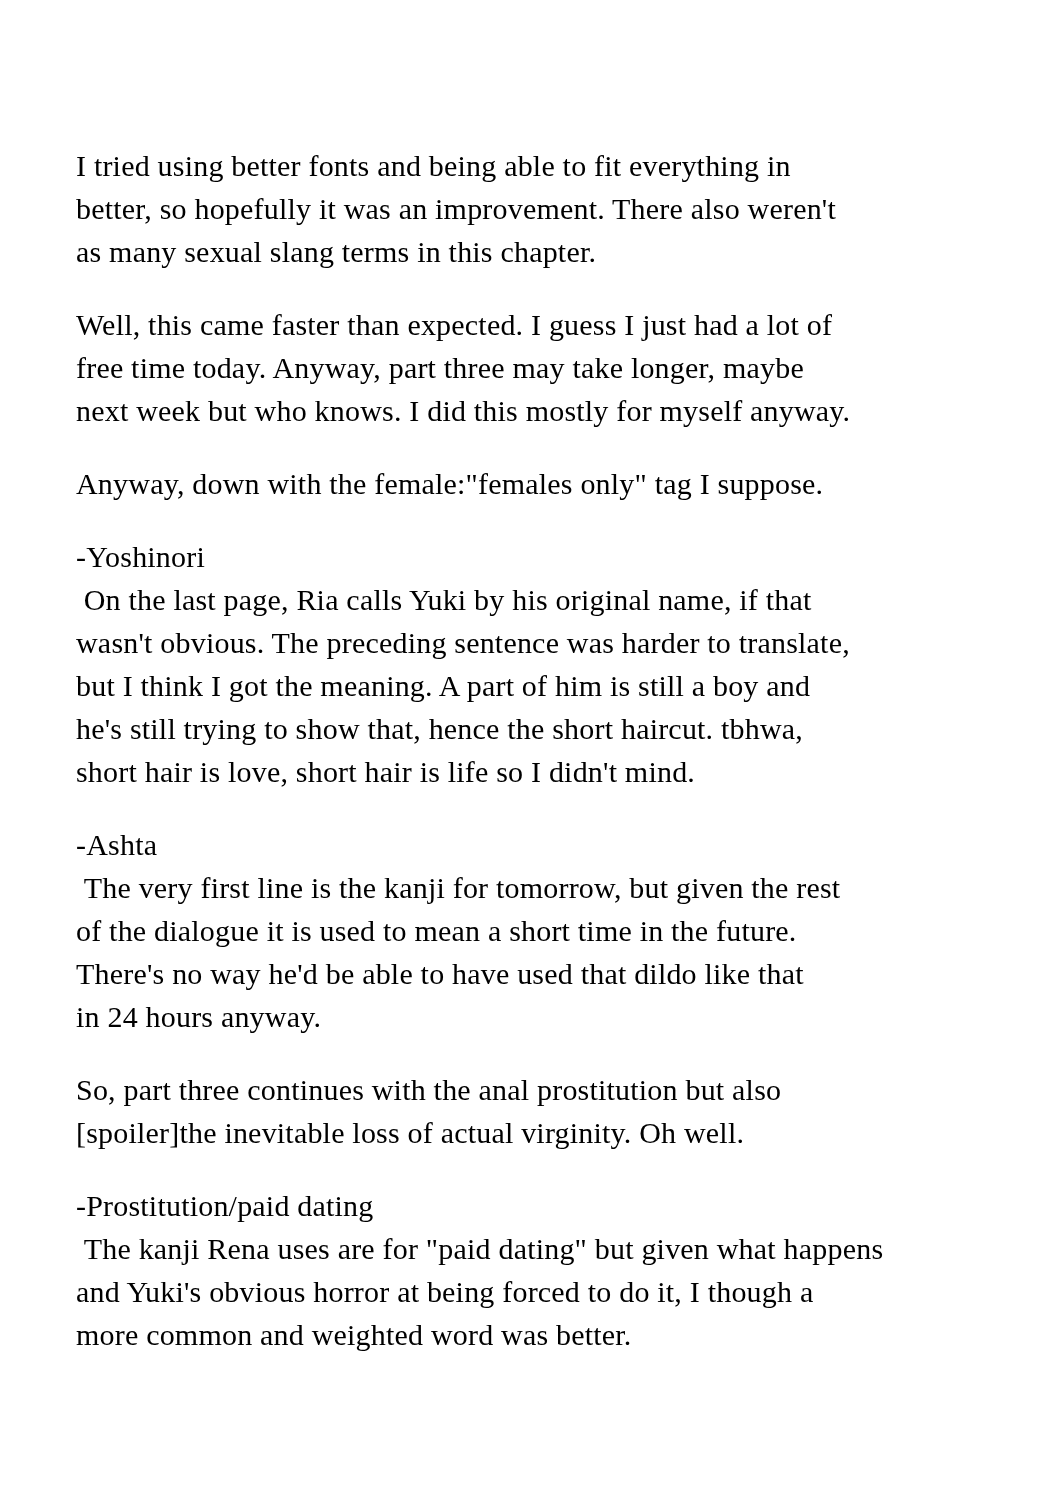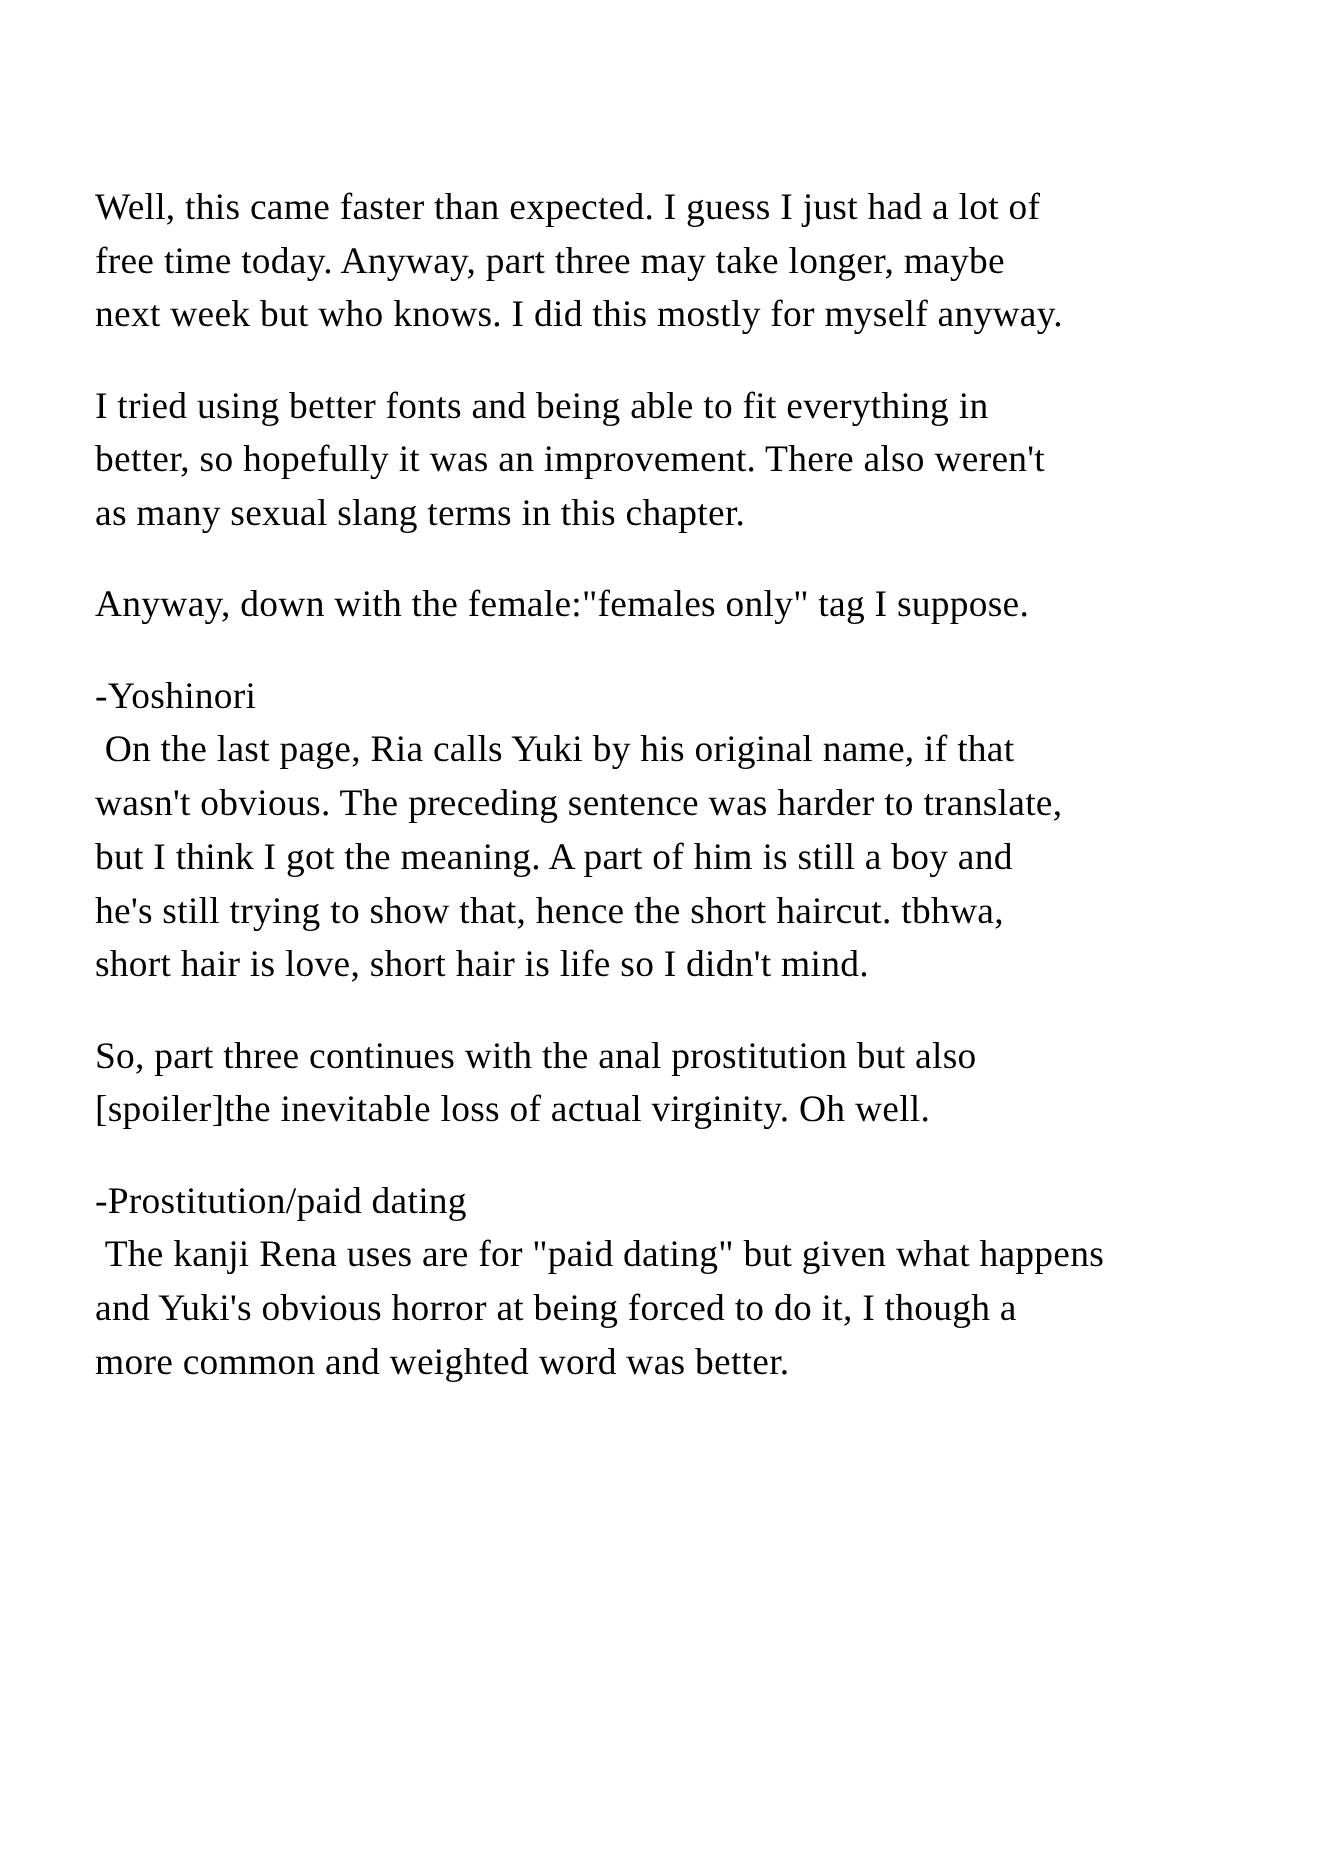--- a/index.html
+++ b/index.html
@@ -26,32 +26,37 @@
     line-height: 43px;
     color: #000000;
     white-space: pre-wrap; 
     letter-spacing: 0.2px;
   }
 </style>
 </head>
 <body>
 
 <div class="page">
+  <p class="para">I tried using better fonts and being able to fit everything in
+better, so hopefully it was an improvement. There also weren't
+as many sexual slang terms in this chapter.</p>
   <p class="para">Well, this came faster than expected. I guess I just had a lot of
 free time today. Anyway, part three may take longer, maybe
 next week but who knows. I did this mostly for myself anyway.</p>
-  <p class="para">I tried using better fonts and being able to fit everything in
-better, so hopefully it was an improvement. There also weren't
-as many sexual slang terms in this chapter.</p>
   <p class="para">Anyway, down with the female:"females only" tag I suppose.</p>
   <p class="para">-Yoshinori
  On the last page, Ria calls Yuki by his original name, if that
 wasn't obvious. The preceding sentence was harder to translate,
 but I think I got the meaning. A part of him is still a boy and
 he's still trying to show that, hence the short haircut. tbhwa,
 short hair is love, short hair is life so I didn't mind.</p>
+  <p class="para">-Ashta
+ The very first line is the kanji for tomorrow, but given the rest
+of the dialogue it is used to mean a short time in the future.
+There's no way he'd be able to have used that dildo like that
+in 24 hours anyway.</p>
   <p class="para">So, part three continues with the anal prostitution but also
 [spoiler]the inevitable loss of actual virginity. Oh well.</p>
   <p class="para">-Prostitution/paid dating
  The kanji Rena uses are for "paid dating" but given what happens
 and Yuki's obvious horror at being forced to do it, I though a
 more common and weighted word was better.</p>
 </div>
 
 </body></html>

